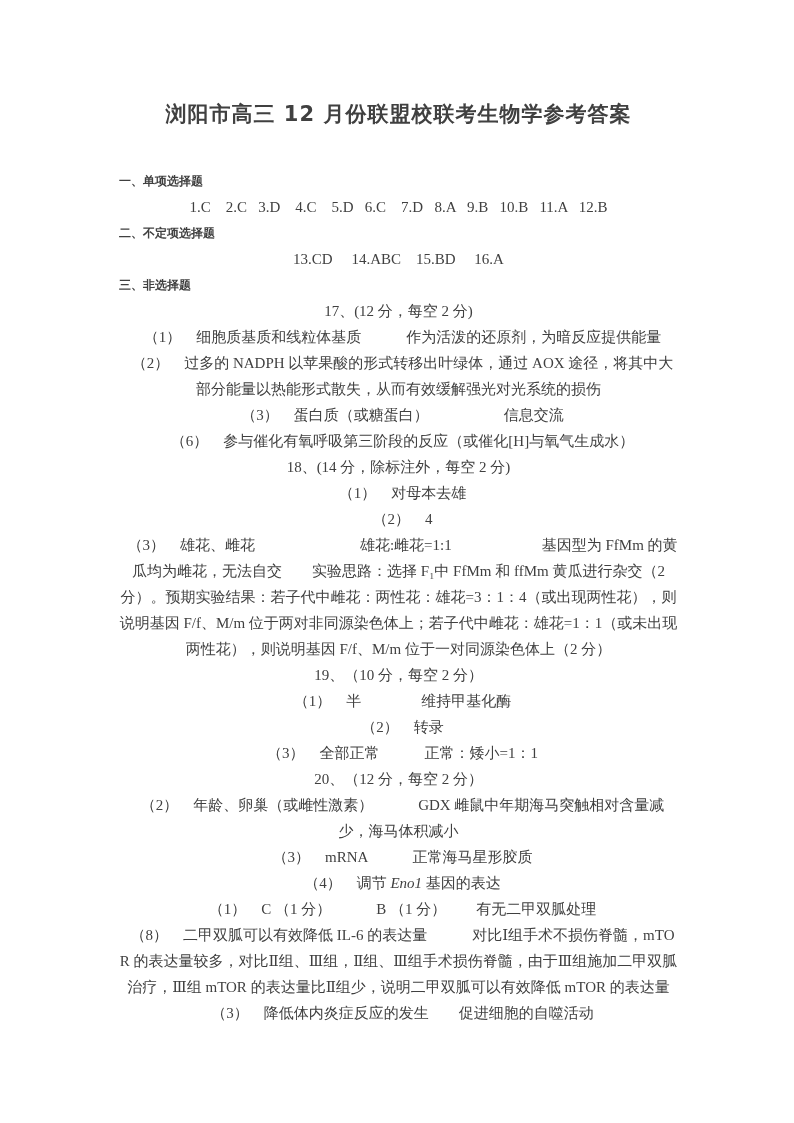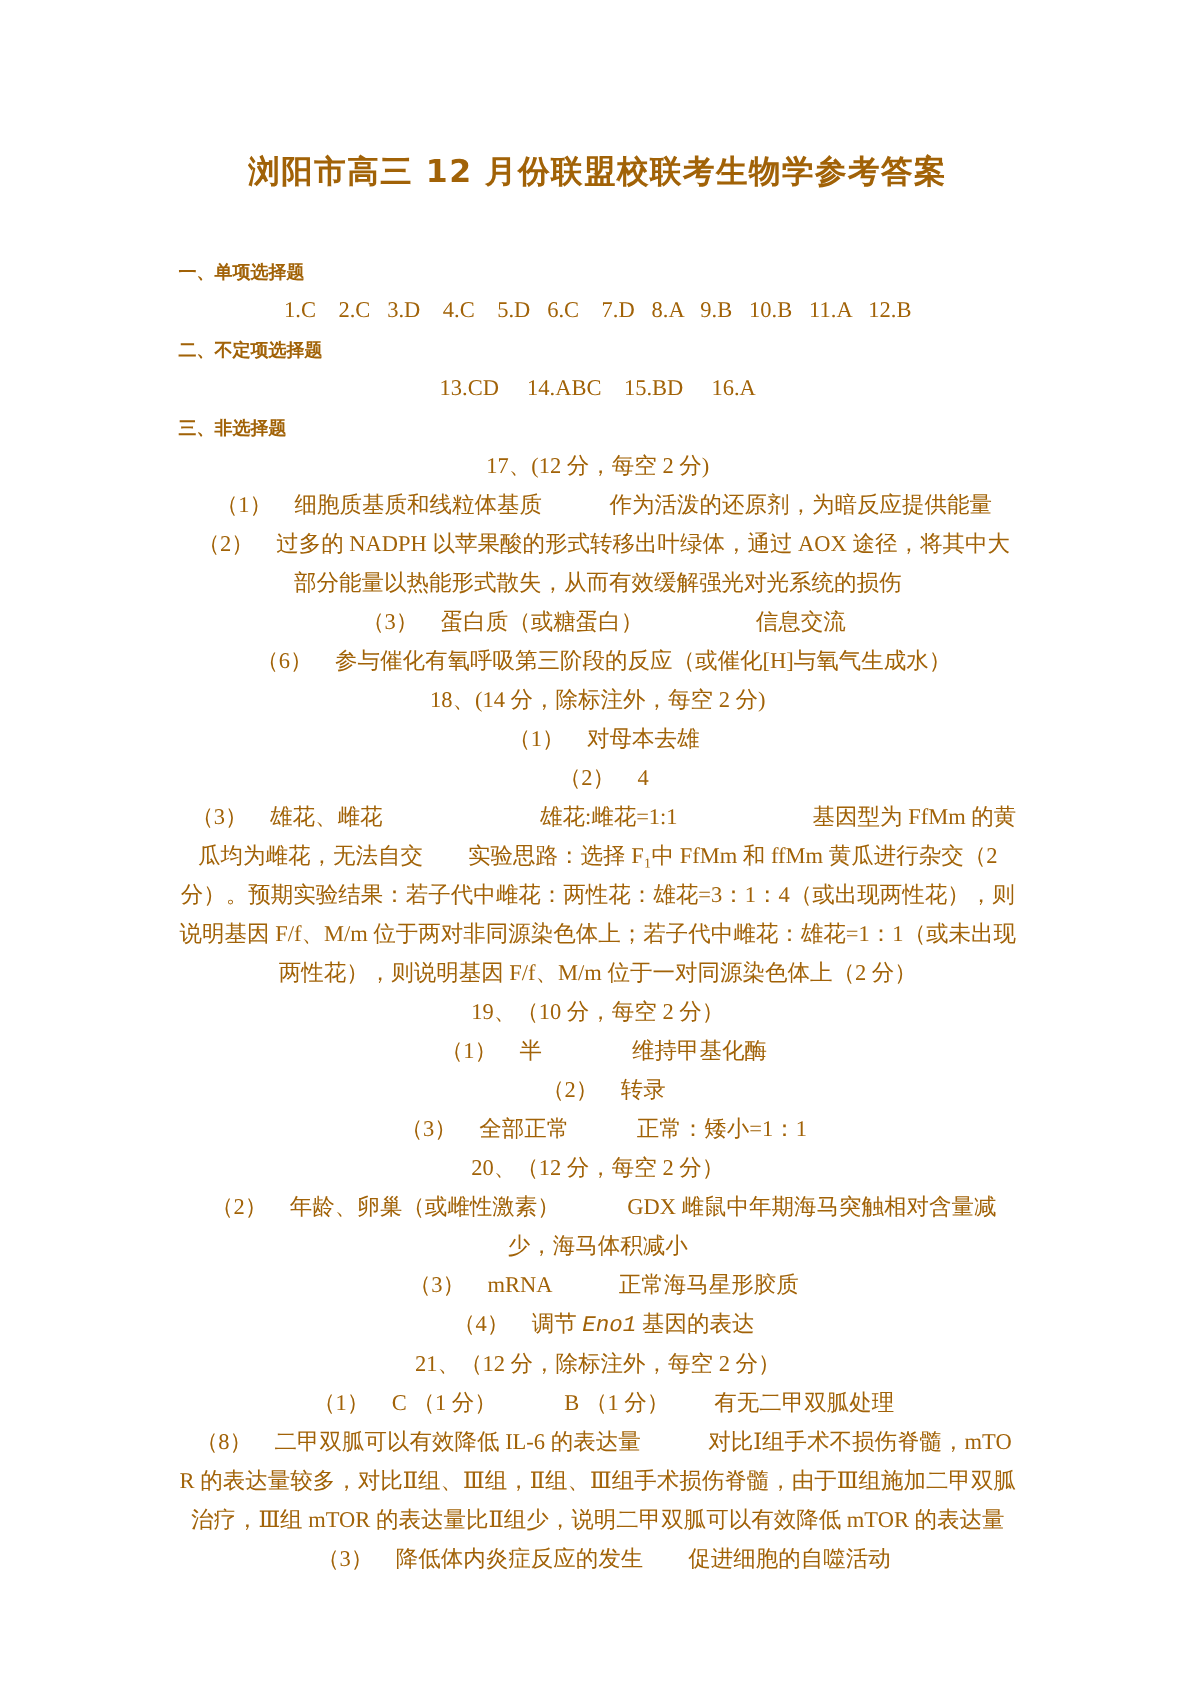--- a/index.html
+++ b/index.html
@@ -9,21 +9,21 @@
   }
   .page {
     position: relative;
     width: 794px;
     height: 1123px;
     margin: 0 auto;
     background: #ffffff;
     box-sizing: border-box;
     padding: 100px 116px 0 119px;
     overflow: hidden;
-    color: #a16207;
+    color: #404040;
     font-family: "Liberation Serif", "DejaVu Serif", serif;
   }
   .doc-title {
     margin: 0 0 40px 0;
     font-family: "DejaVu Sans", "Liberation Sans", sans-serif;
     font-size: 21px;
     font-weight: bold;
     text-align: center;
     line-height: 28px;
     letter-spacing: 1px;
@@ -43,21 +43,20 @@
     line-height: 26px;
     white-space: pre-wrap;
     word-break: break-all;
     text-align: center;
   }
   .item {
     text-indent: 8px;
   }
   .gene-italic {
     font-style: italic;
-    font-family: Liberation Mono, monospace;
   }
 </style>
 </head>
 <body>
 
 <div class="page">
 
   <h1 class="doc-title">浏阳市高三 12 月份联盟校联考生物学参考答案</h1>
 
   <h2 class="section-heading">一、单项选择题</h2>
@@ -82,18 +81,17 @@
   <p class="text-line">19、（10 分，每空 2 分）</p>
   <p class="text-line item">（1）　半　　　　维持甲基化酶</p>
   <p class="text-line item">（2）　转录</p>
   <p class="text-line item">（3）　全部正常　　　正常：矮小=1：1</p>
 
   <p class="text-line">20、（12 分，每空 2 分）</p>
   <p class="text-line item">（2）　年龄、卵巢（或雌性激素）　　　GDX 雌鼠中年期海马突触相对含量减少，海马体积减小</p>
   <p class="text-line item">（3）　mRNA　　　正常海马星形胶质</p>
   <p class="text-line item"><span>（4）　调节 </span><span class="gene-italic">Eno1</span><span> 基因的表达</span></p>
 
-  <p class="text-line">21、（12 分，除标注外，每空 2 分）</p>
   <p class="text-line item">（1）　C （1 分）　　　B （1 分）　　有无二甲双胍处理</p>
   <p class="text-line item">（8）　二甲双胍可以有效降低 IL-6 的表达量　　　对比Ⅰ组手术不损伤脊髓，mTOR 的表达量较多，对比Ⅱ组、Ⅲ组，Ⅱ组、Ⅲ组手术损伤脊髓，由于Ⅲ组施加二甲双胍治疗，Ⅲ组 mTOR 的表达量比Ⅱ组少，说明二甲双胍可以有效降低 mTOR 的表达量</p>
   <p class="text-line item">（3）　降低体内炎症反应的发生　　促进细胞的自噬活动</p>
 
 </div>
 
 </body></html>

